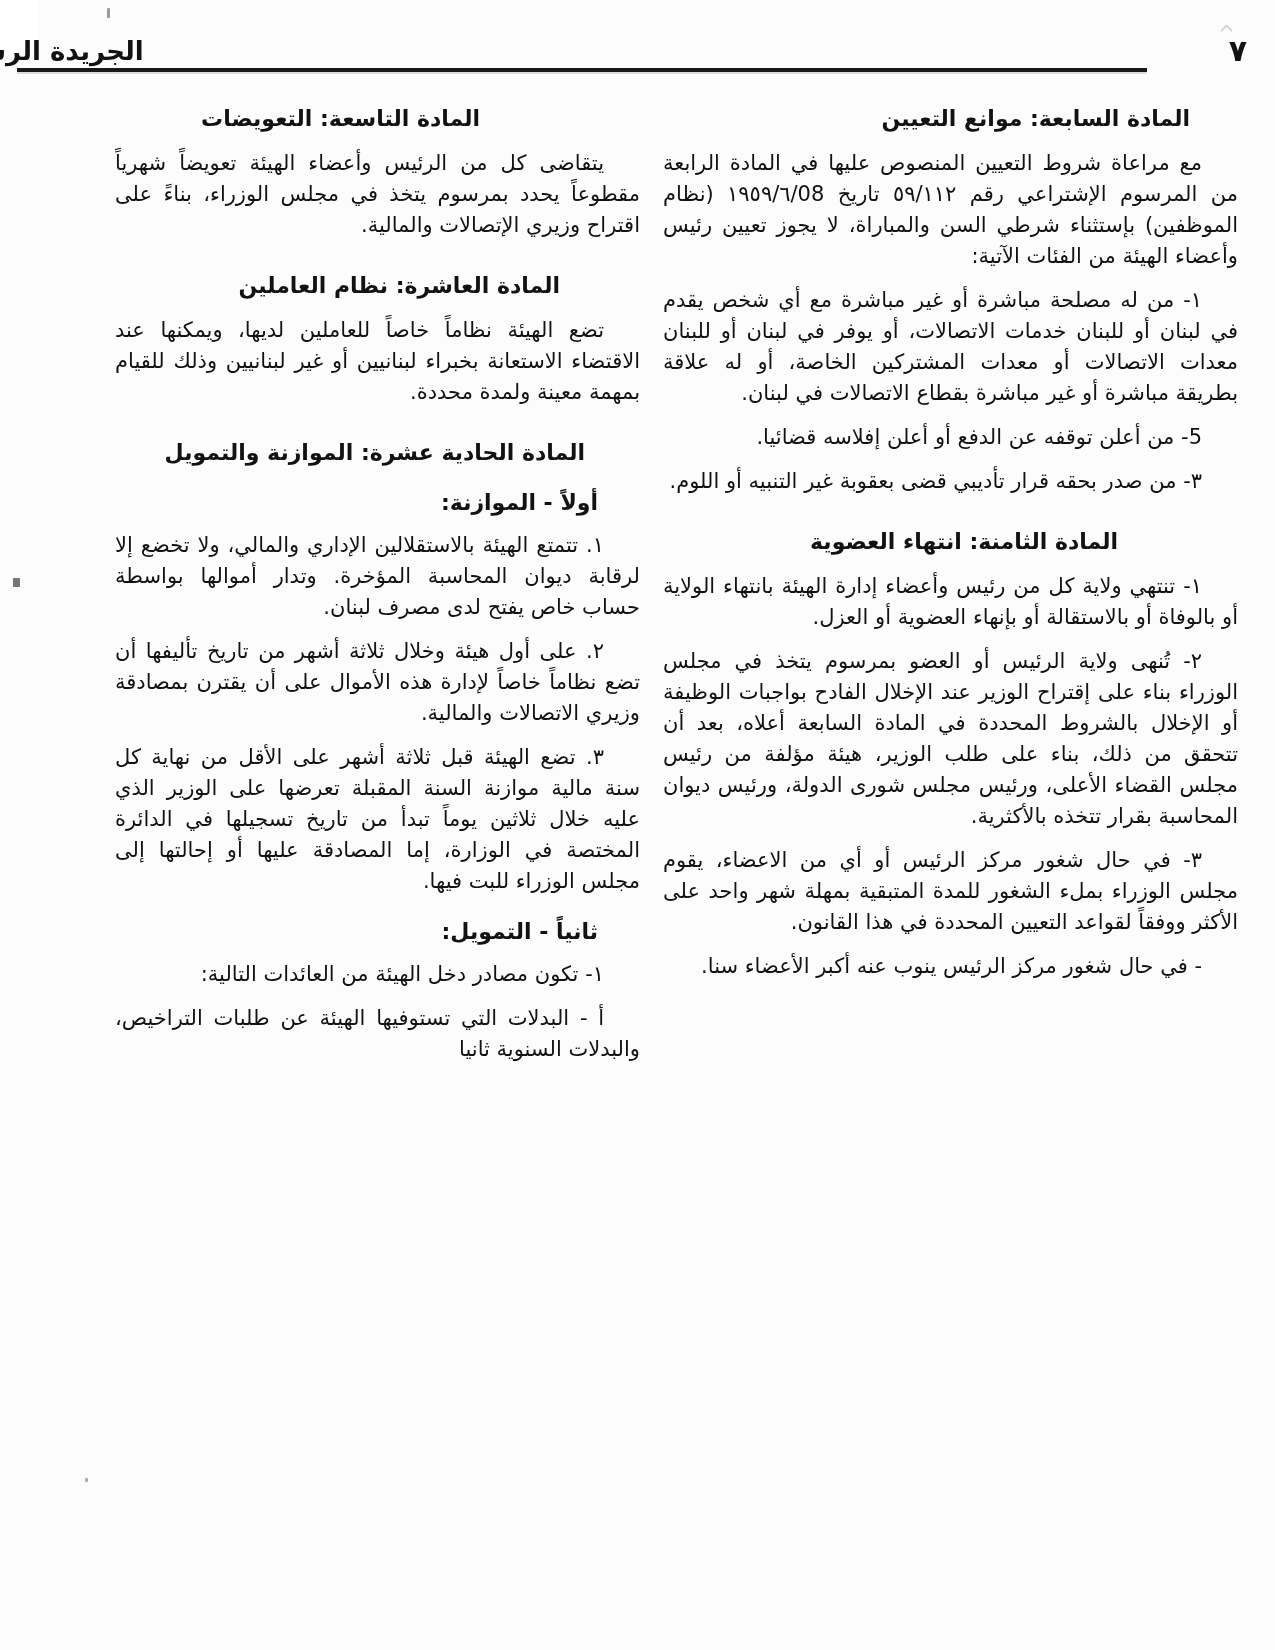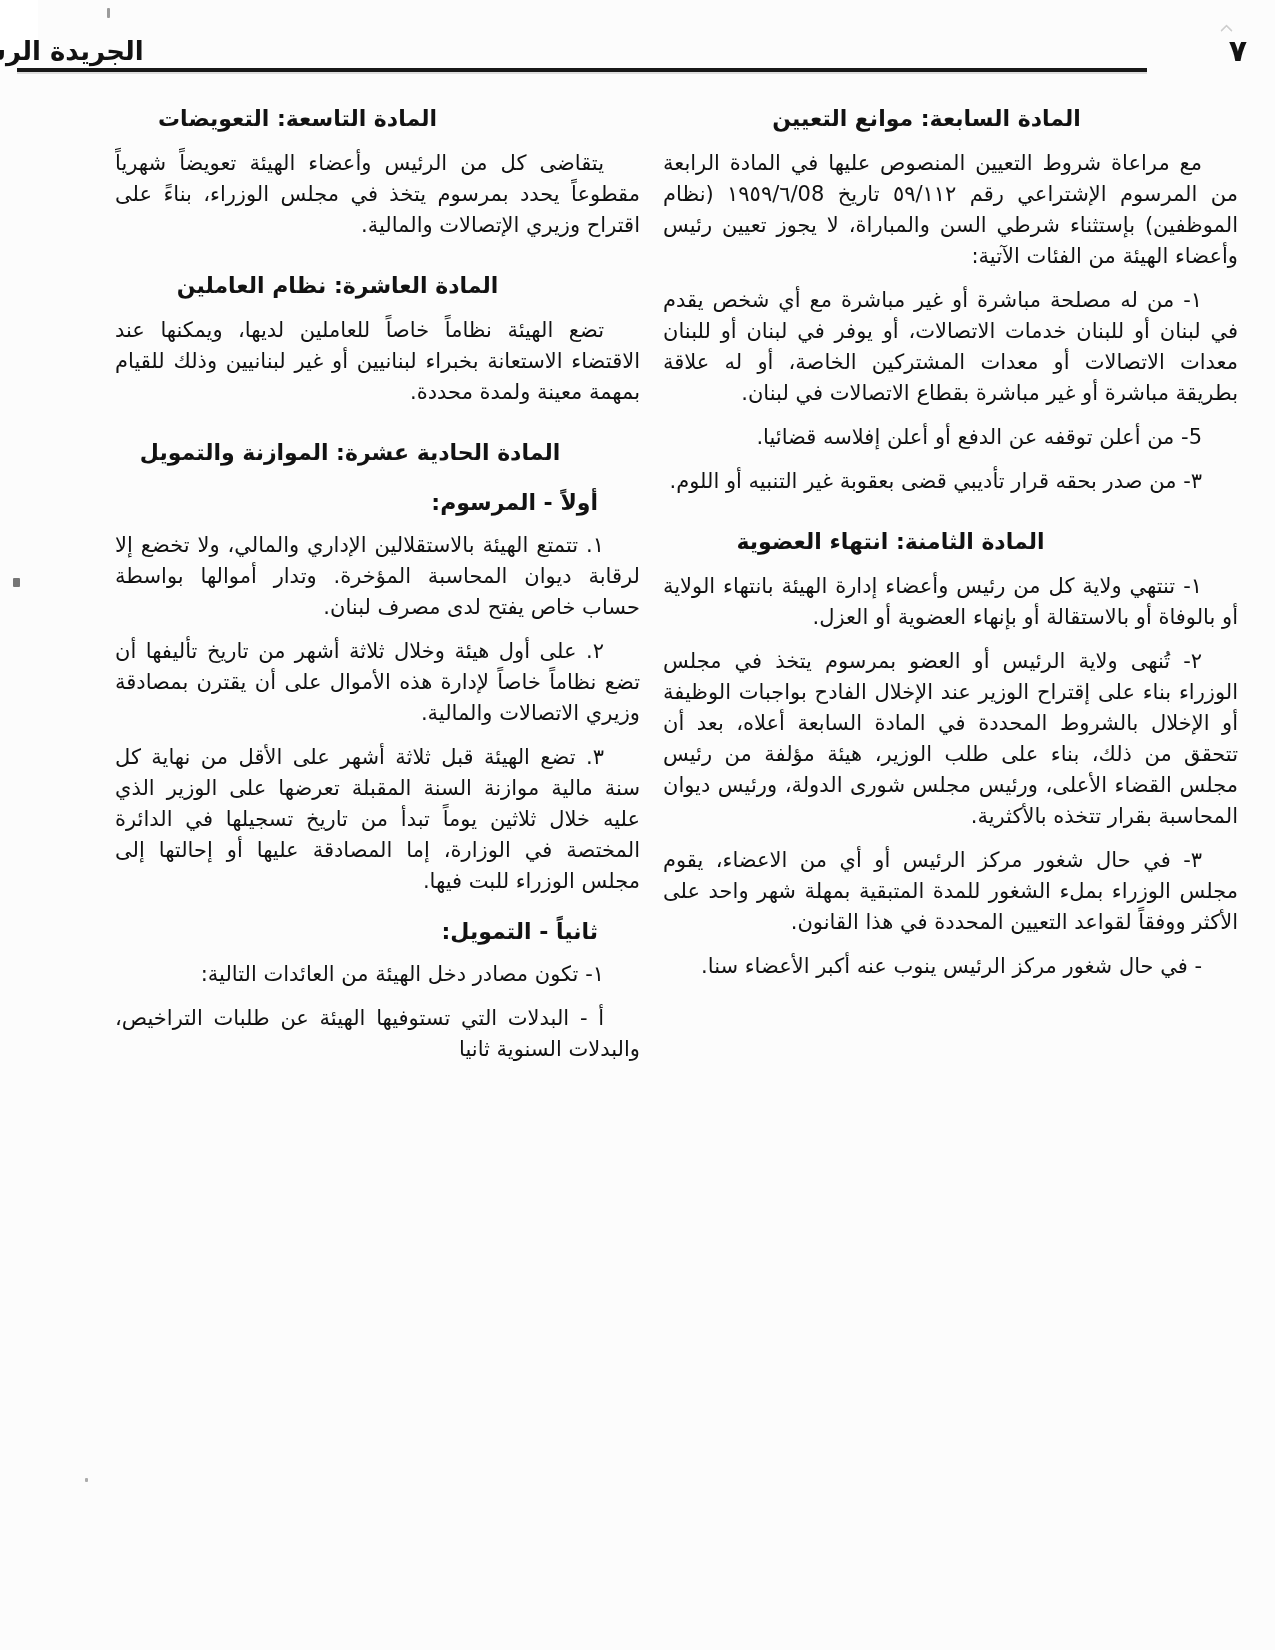--- a/index.html
+++ b/index.html
@@ -38,21 +38,20 @@
   .content{
     position:absolute;top:96px;right:37px;left:115px;
     display:flex;gap:23px;direction:rtl;
   }
   .col{font-size:21px;line-height:31px;}
   .col-first{width:575px;}   
   .col-second{width:525px;}  
   .h-art{
     font-weight:bold;font-size:22px;line-height:30px;
     margin:30px 0 14px 0;
-    text-align:center;
   }
   .col > .h-art:first-child{margin-top:8px;}
   .h-sub{
     font-weight:bold;font-size:22px;line-height:30px;
     margin:20px 0 12px 0;
   }
   .para,.item{
     margin:0 0 13px 0;
     text-align:justify;
     text-indent:36px; 
@@ -93,21 +92,21 @@
       <p class="item">٣- في حال شغور مركز الرئيس أو أي من الاعضاء، يقوم مجلس الوزراء بملء الشغور للمدة المتبقية بمهلة شهر واحد على الأكثر ووفقاً لقواعد التعيين المحددة في هذا القانون.</p>
       <p class="item">- في حال شغور مركز الرئيس ينوب عنه أكبر الأعضاء سنا.</p>
     </div>
 
     <div class="col col-second">
       <div class="h-art" style="margin-right:160px">المادة التاسعة: التعويضات</div>
       <p class="para">يتقاضى كل من الرئيس وأعضاء الهيئة تعويضاً شهرياً مقطوعاً يحدد بمرسوم يتخذ في مجلس الوزراء، بناءً على اقتراح وزيري الإتصالات والمالية.</p>
       <div class="h-art" style="margin-right:80px">المادة العاشرة: نظام العاملين</div>
       <p class="para">تضع الهيئة نظاماً خاصاً للعاملين لديها، ويمكنها عند الاقتضاء الاستعانة بخبراء لبنانيين أو غير لبنانيين وذلك للقيام بمهمة معينة ولمدة محددة.</p>
       <div class="h-art" style="margin-right:55px">المادة الحادية عشرة: الموازنة والتمويل</div>
-      <div class="h-sub" style="margin-right:42px">أولاً - المرسوم:</div>
+      <div class="h-sub" style="margin-right:42px">أولاً - الموازنة:</div>
       <p class="item">١. تتمتع الهيئة بالاستقلالين الإداري والمالي، ولا تخضع إلا لرقابة ديوان المحاسبة المؤخرة. وتدار أموالها بواسطة حساب خاص يفتح لدى مصرف لبنان.</p>
       <p class="item">٢. على أول هيئة وخلال ثلاثة أشهر من تاريخ تأليفها أن تضع نظاماً خاصاً لإدارة هذه الأموال على أن يقترن بمصادقة وزيري الاتصالات والمالية.</p>
       <p class="item">٣. تضع الهيئة قبل ثلاثة أشهر على الأقل من نهاية كل سنة مالية موازنة السنة المقبلة تعرضها على الوزير الذي عليه خلال ثلاثين يوماً تبدأ من تاريخ تسجيلها في الدائرة المختصة في الوزارة، إما المصادقة عليها أو إحالتها إلى مجلس الوزراء للبت فيها.</p>
       <div class="h-sub" style="margin-right:42px">ثانياً - التمويل:</div>
       <p class="item">١- تكون مصادر دخل الهيئة من العائدات التالية:</p>
       <p class="item">أ - البدلات التي تستوفيها الهيئة عن طلبات التراخيص، والبدلات السنوية ثانيا</p>
     </div>
 
   </div>
 

